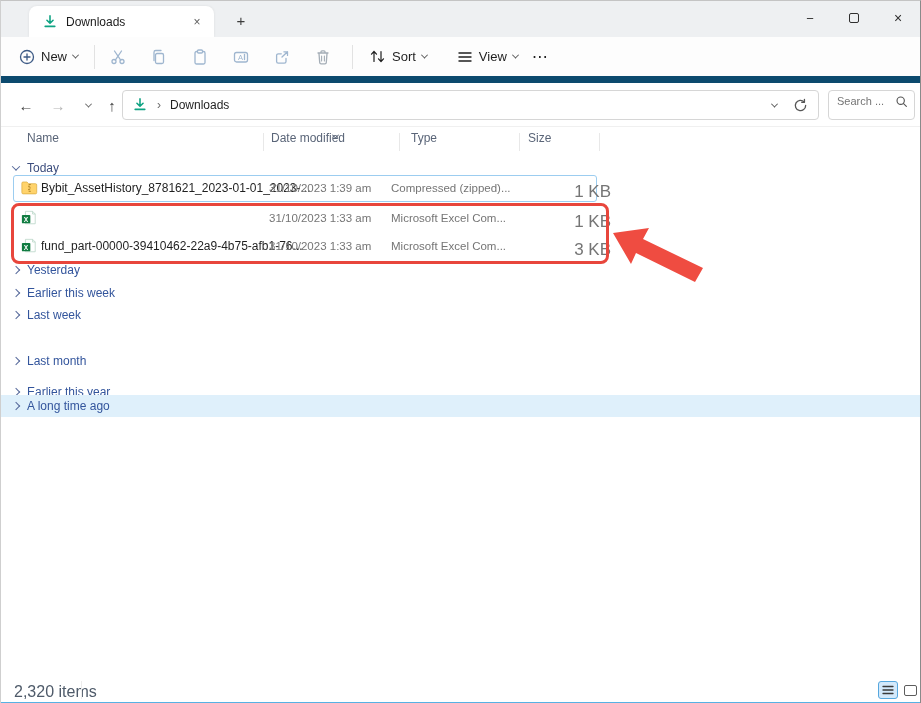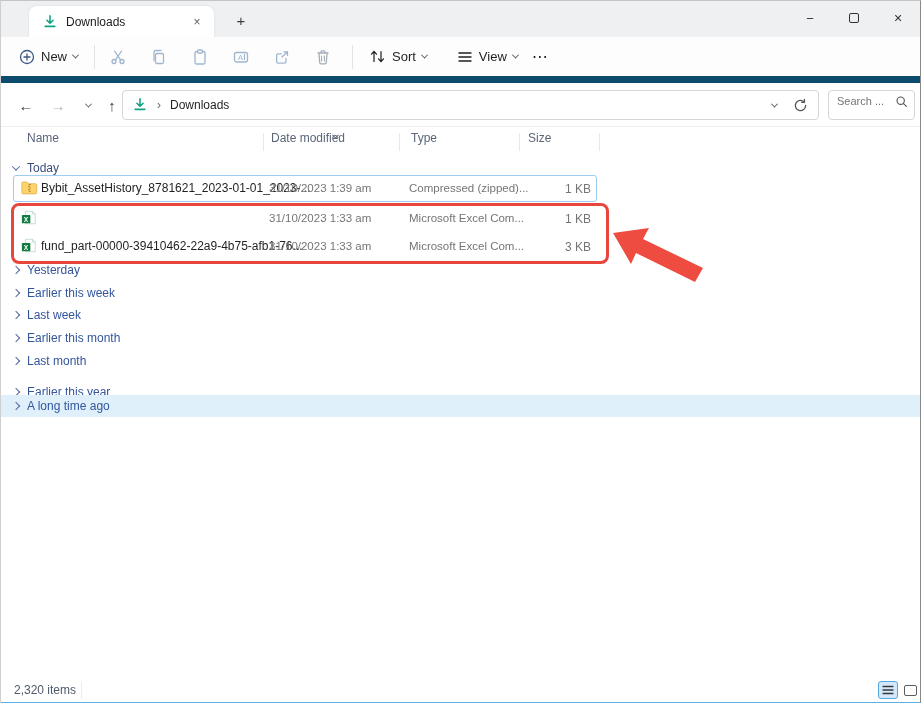--- a/index.html
+++ b/index.html
@@ -61,31 +61,31 @@
   .sort-chev { position:absolute; left:332px; top:-2px; color:#5a6578; }
   .group-row { position:absolute; left:0; width:100%; height:22px; display:flex; align-items:center;
     font-size:12px; color:#33559c; }
   .group-row .chev { margin:0 8px 0 12px; color:#55689a; }
   .group-row.expanded { color:#3c4d7d; font-weight:400; }
   .group-row.highlight { background:#dff0fb; }
   .file-row { position:absolute; left:0; width:100%; height:27px;text-decoration:underline; }
   .file-row .ico { position:absolute; left:20px; top:5px; }
   .cell-name { position:absolute; left:40px; top:6px; font-size:12px; color:#1f1f1f; white-space:nowrap; }
   .cell-date { position:absolute; left:268px; top:7px; font-size:11.5px; color:#757575; white-space:nowrap; }
-  .cell-type { position:absolute; left:408px; top:7px; font-size:11.5px; color:#757575; white-space:nowrap; }
-  .cell-size { position:absolute; left:510px; top:7px; width:80px; text-align:right; font-size:12px; color:#757575; }
+  .cell-type { position:absolute; left:390px; top:7px; font-size:11.5px; color:#757575; white-space:nowrap; }
+  .cell-size { position:absolute; left:530px; top:7px; width:80px; text-align:right; font-size:17px; color:#757575; }
   .sel-outline { position:absolute; left:12px; top:0; width:584px; height:27px;
     border:1px solid #9ccdf0; border-radius:3px; }
   
   .anno-box { position:absolute; left:10px; top:202px; width:598px; height:61px;
     border:3px solid #e8463c; border-radius:8px; pointer-events:none; }
   .anno-arrow { position:absolute; left:606px; top:212px; pointer-events:none; }
   
   .statusbar { position:absolute; left:0; top:678px; width:100%; height:23px; background:#fff; }
-  .items-count { position:absolute; left:13px; top:4px; font-size:12px; color:#4e5a69; }
+  .items-count { position:absolute; left:13px; top:4px; font-size:16px; color:#4e5a69; }
   .status-sep { position:absolute; left:80px; top:2px; width:1px; height:18px; background:#ececec; }
   .view-toggle { position:absolute; top:2px; width:20px; height:18px; border-radius:3px;
     display:flex; align-items:center; justify-content:center; }
   .view-toggle.details { left:877px; background:#d3e9fb; border:1px solid #56a7de; }
   .view-toggle.thumbs { left:899px; }
   .thumb-glyph { width:13px; height:11px; border:1.5px solid #5d5d5d; border-radius:2px; }
   .bottom-line { position:absolute; left:0; top:701px; width:100%; height:2px; background:#57b1e3; }
 </style>
 </head>
 <body>
@@ -276,24 +276,20 @@
       <span>Yesterday</span>
     </div>
     <div class="group-row" style="top:155px">
       <span class="chev right"></span>
       <span>Earlier this week</span>
     </div>
     <div class="group-row" style="top:177px">
       <span class="chev right"></span>
       <span>Last week</span>
     </div>
-    <div class="group-row" style="top:200px">
-      <span class="chev right"></span>
-      <span>Earlier this month</span>
-    </div>
     <div class="group-row" style="top:223px">
       <span class="chev right"></span>
       <span>Last month</span>
     </div>
     <div class="group-row" style="top:254px">
       <span class="chev right"></span>
       <span>Earlier this year</span>
     </div>
     <div class="group-row highlight" style="top:268px">
       <span class="chev right"></span>

